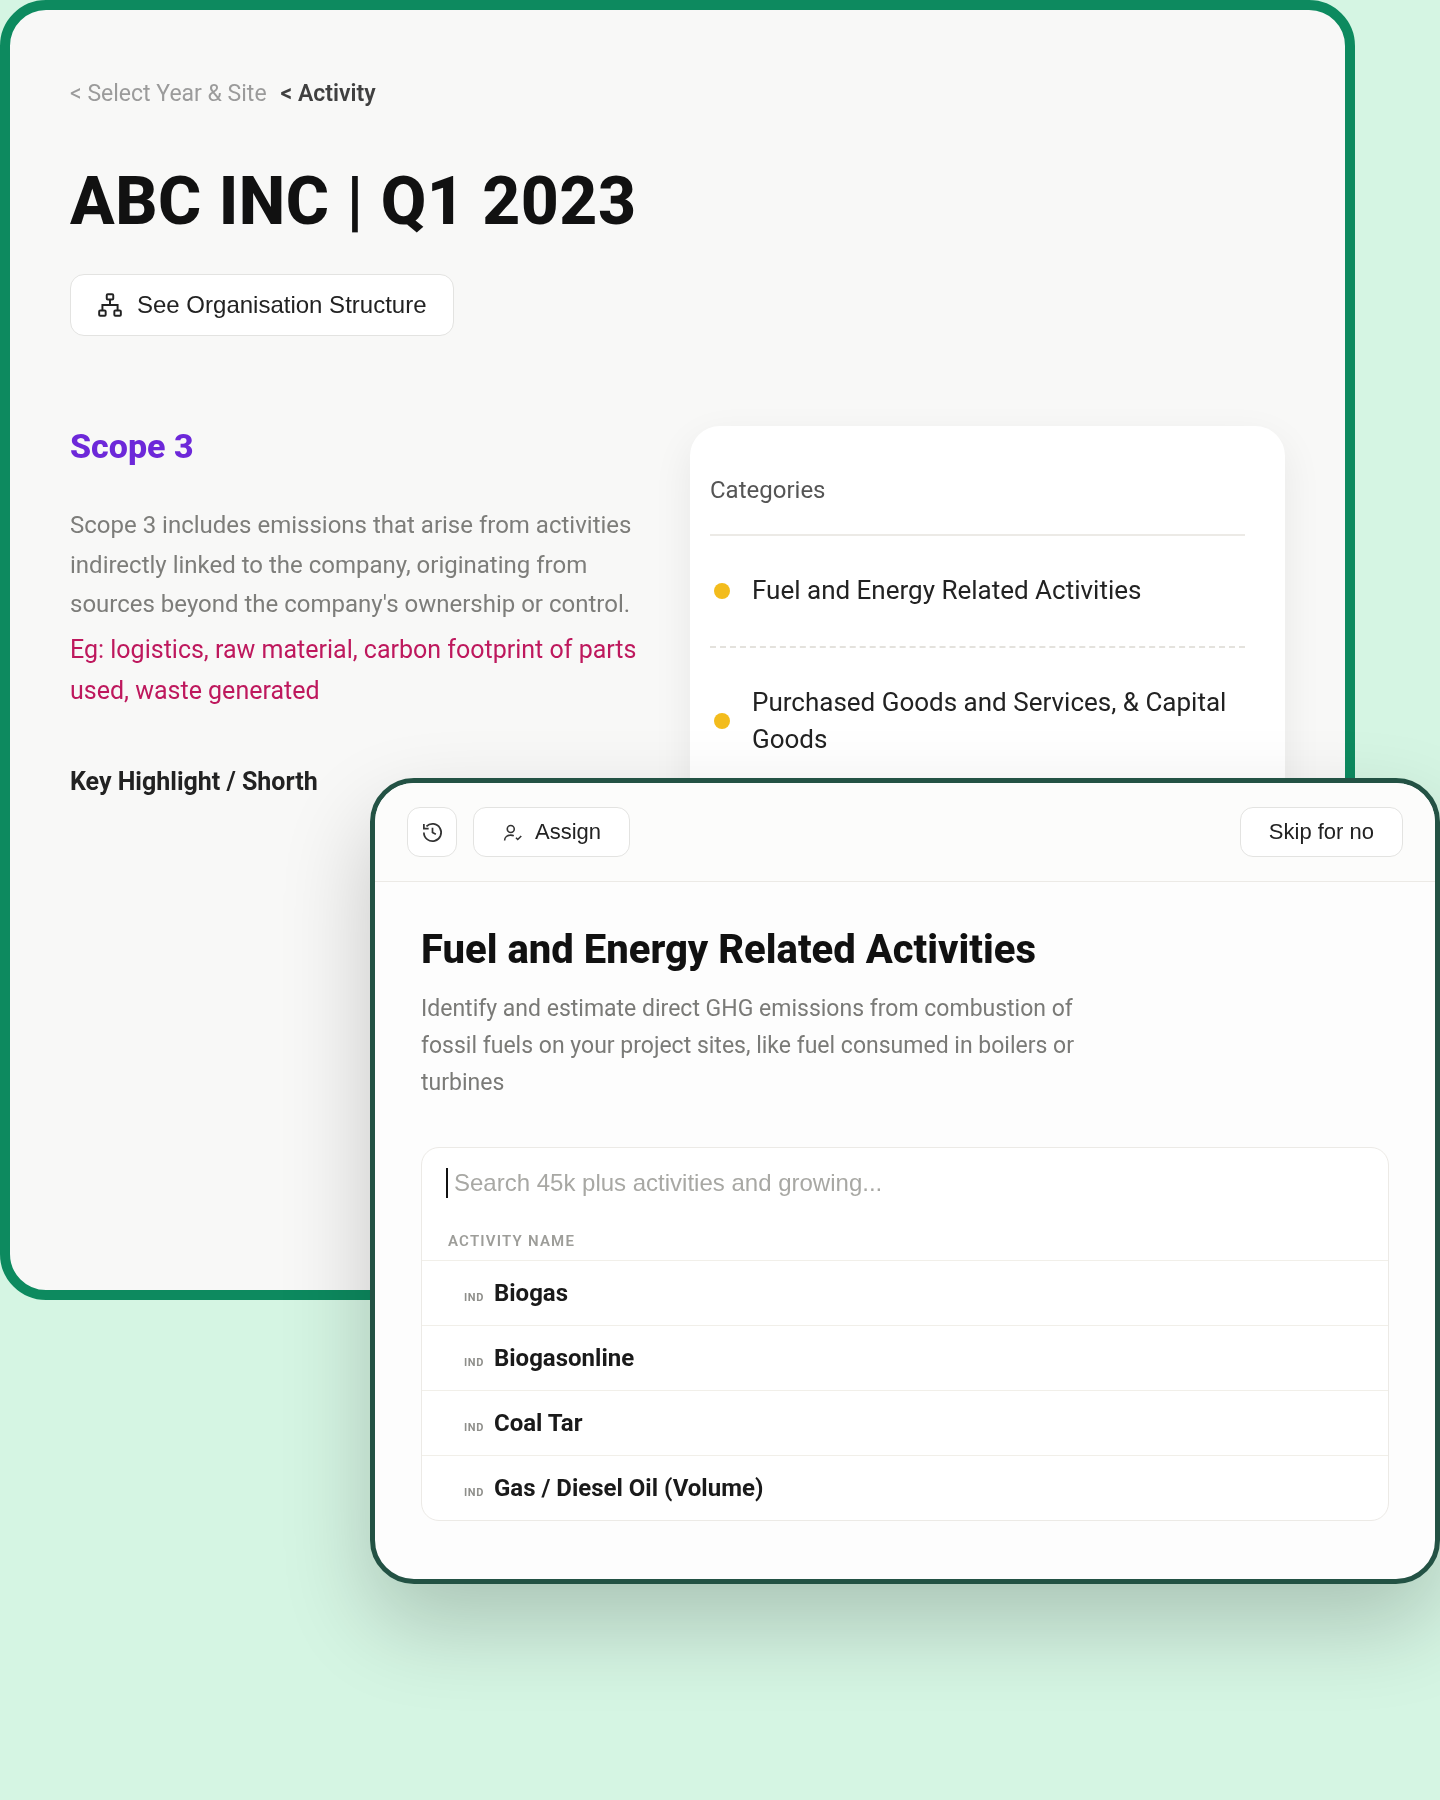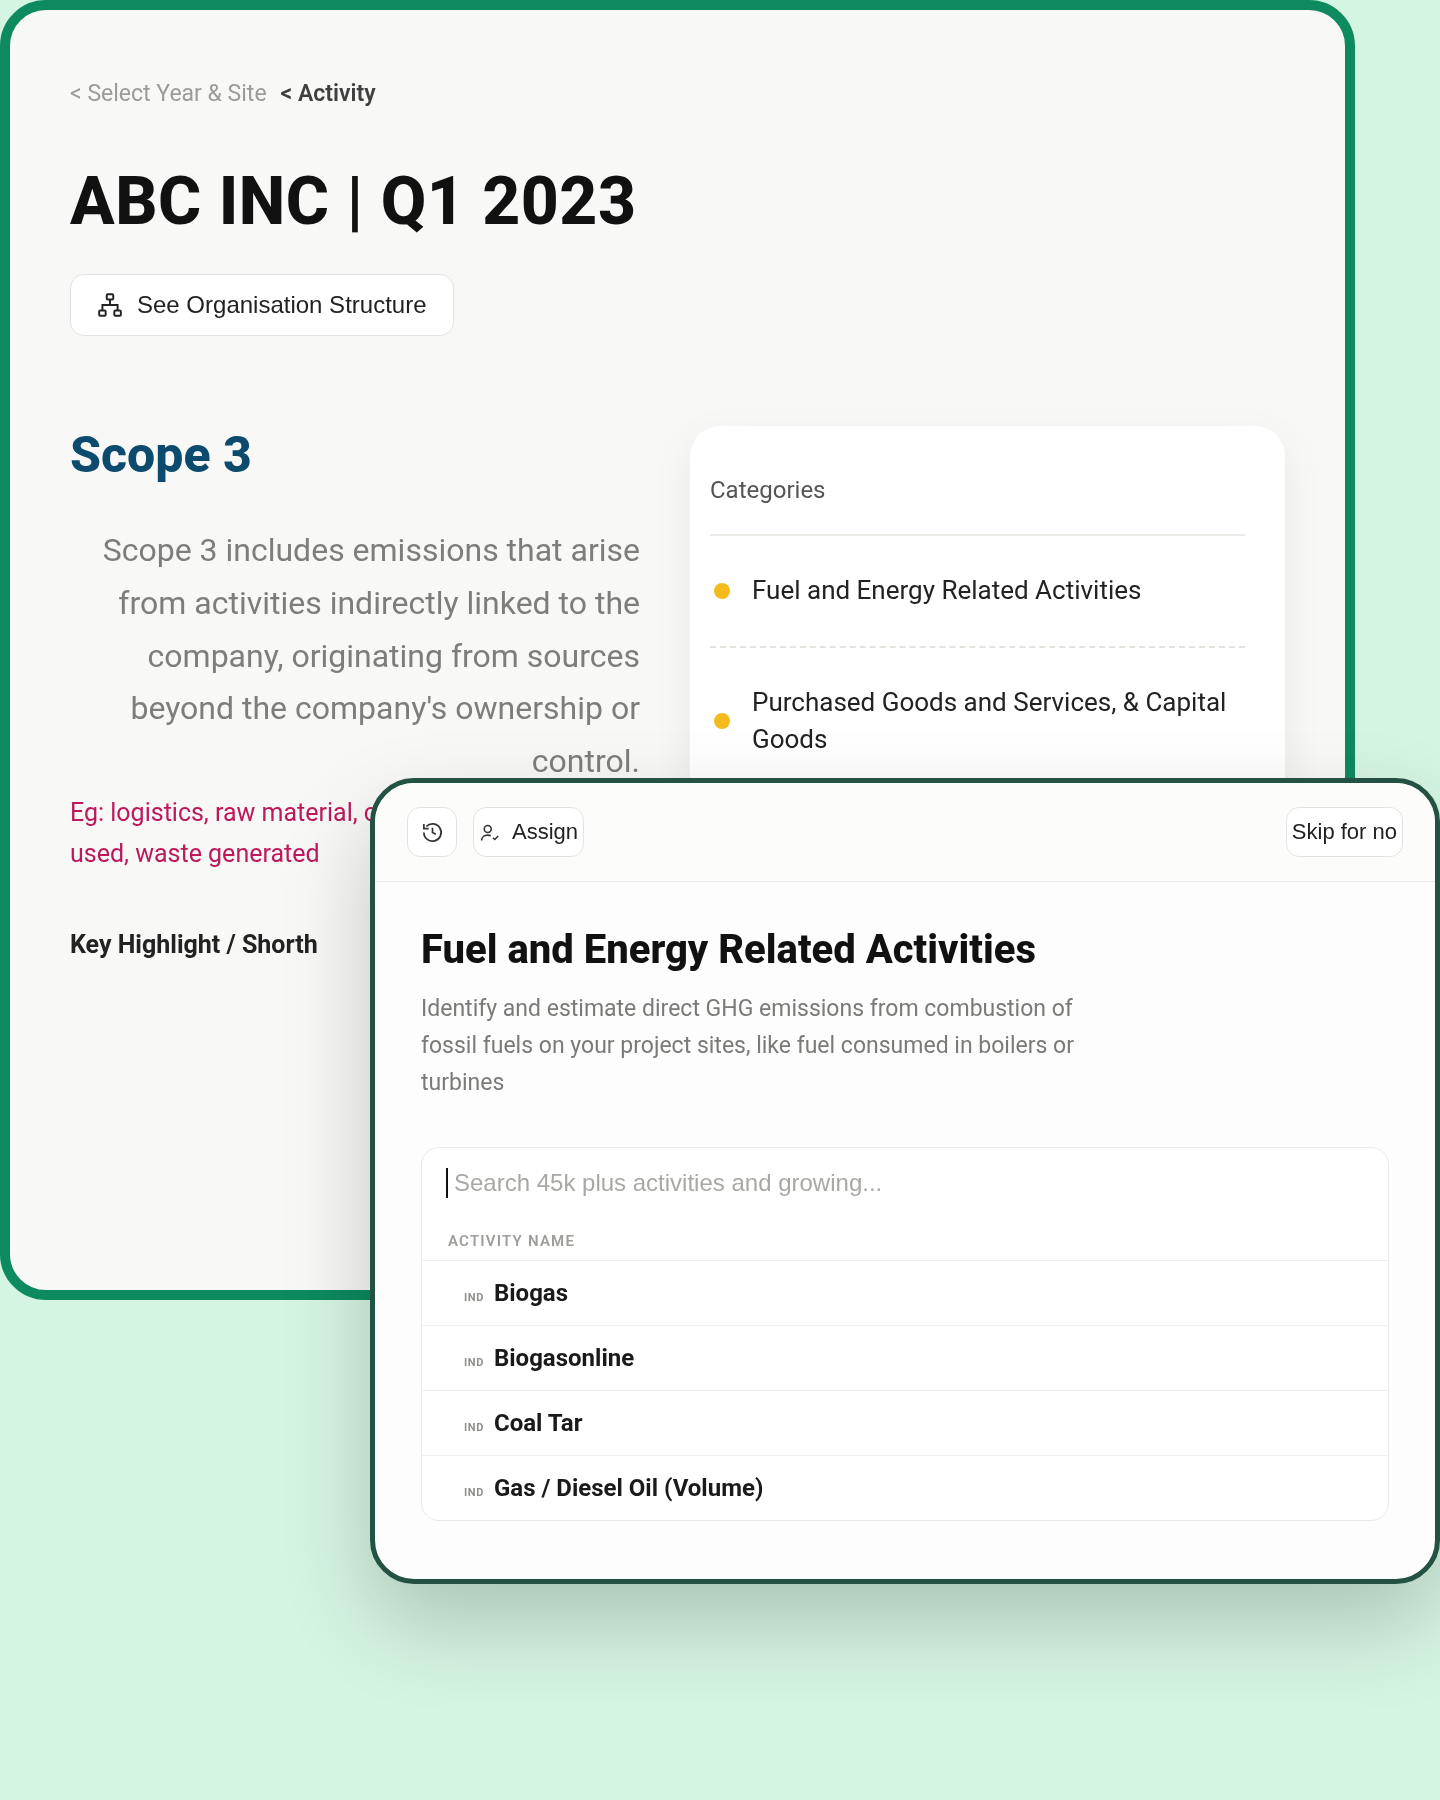--- a/index.html
+++ b/index.html
@@ -54,31 +54,30 @@
     cursor: pointer;
     margin-bottom: 90px;
   }
   .org-btn svg { width: 26px; height: 26px; }
   .lower {
     display: flex;
     gap: 50px;
   }
   .scope-col { flex: 0 0 570px; }
   .scope-title {
-    font-size: 50px;
+    font-size: 34px;
     font-weight: 800;
-    color: #0c4a6e;
+    color: #6d28d9;
     margin-bottom: 40px;
   }
   .scope-desc {
-    font-size: 32px;
+    font-size: 24px;
     line-height: 1.65;
     color: #7d7d7a;
     margin-bottom: 4px;
-    text-align: right;
   }
   .scope-eg {
     font-size: 25px;
     line-height: 1.65;
     color: #be185d;
     margin-bottom: 56px;
   }
   .scope-key {
     font-size: 25px;
     font-weight: 700;
@@ -146,21 +145,21 @@
     cursor: pointer;
   }
   .icon-btn svg { width: 23px; height: 23px; }
   .pill-btn {
     height: 50px;
     border: 1.5px solid #e3e3e1;
     border-radius: 13px;
     background: #fff;
     display: inline-flex; align-items: center;
     gap: 12px;
-    padding: 0 5px;
+    padding: 0 28px;
     font-size: 22px;
     color: #222;
     cursor: pointer;
   }
   .pill-btn svg { width: 21px; height: 21px; }
   .spacer { flex: 1; }
   .dialog-body { padding: 44px 46px 0 46px; }
   .dialog-title {
     font-size: 40px;
     font-weight: 800;

